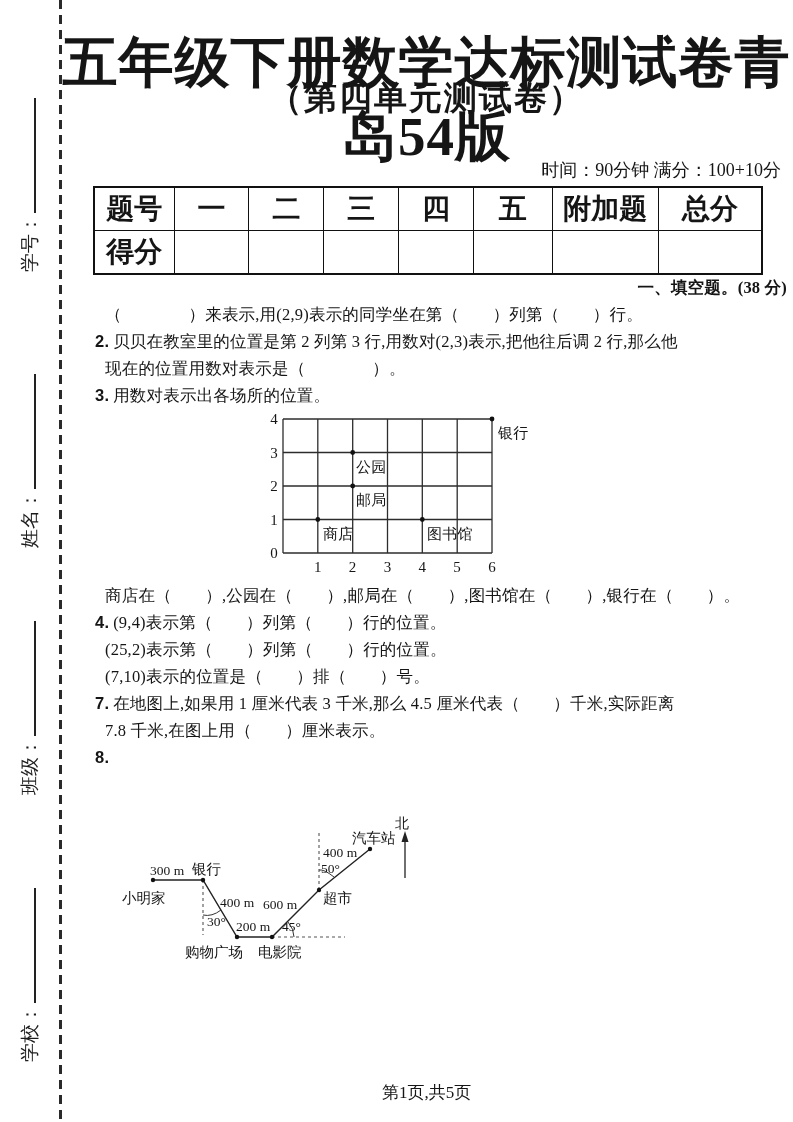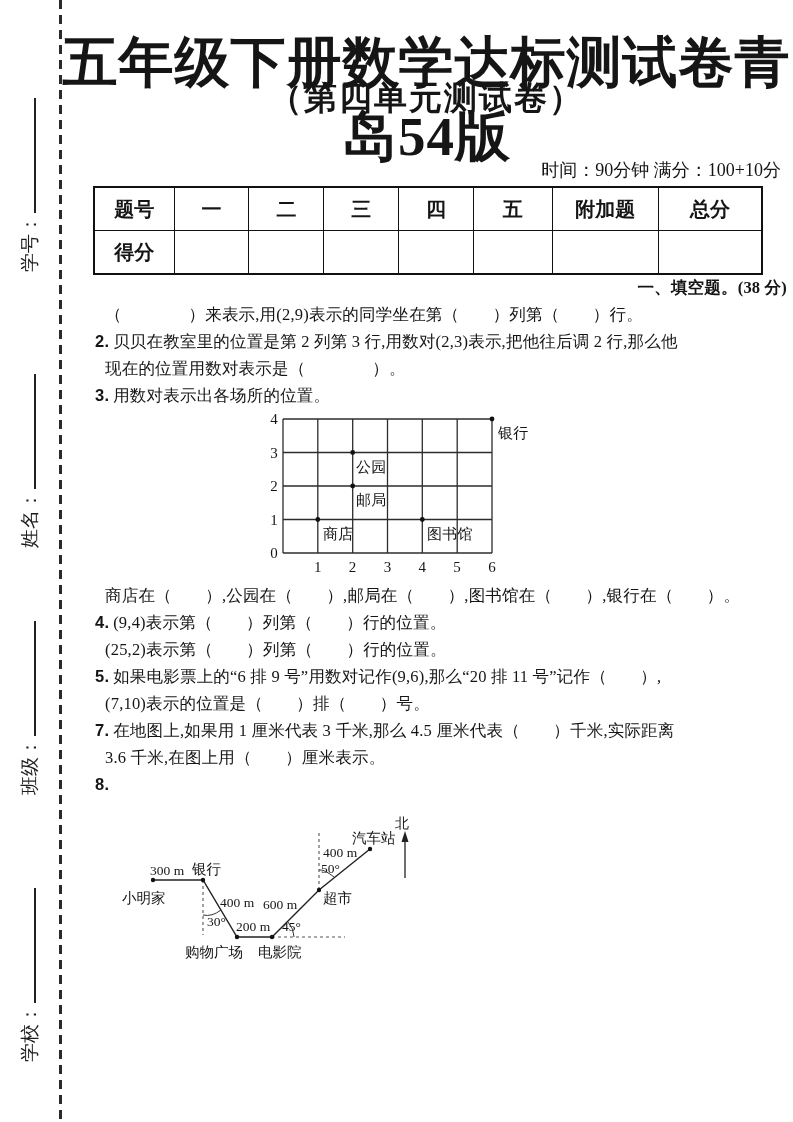--- a/index.html
+++ b/index.html
@@ -15,21 +15,21 @@
   
   .title{position:absolute;left:60px;right:0;top:26px;text-align:center;
          font-size:55px;font-weight:bold;letter-spacing:1px;}
   .subtitle{position:absolute;left:60px;right:0;top:76px;text-align:center;
             font-size:33px;font-weight:bold;letter-spacing:2px;}
   .meta{position:absolute;right:12px;top:158px;font-size:18px;}
   
   table.score{position:absolute;left:93px;top:186px;width:670px;border-collapse:collapse;
               table-layout:fixed;}
   table.score td{border:1.6px solid #111;height:42px;text-align:center;vertical-align:middle;
-                 font-size:20px;font-weight:bold;padding:0;}
+                 font-size:28px;font-weight:bold;padding:0;}
   table.score{border:2.5px solid #111;}
   
   .content{position:absolute;left:75px;top:274px;width:712px;font-size:16.5px;line-height:27px;
            letter-spacing:0.2px;}
   .sec-heading{font-weight:bold;text-align:right;}
   .ln{white-space:nowrap;}
   .ln .qnum{font-weight:bold;font-family:"Liberation Sans","DejaVu Sans",sans-serif;margin-right:4px;}
   .indent1{padding-left:20px;}
   .indent2{padding-left:30px;}
   .gridwrap{margin:3px 0 2px 185px;height:168px;}
@@ -152,26 +152,25 @@
           <text x="238" y="26">银行</text>
         </g>
       </svg>
     </div>
 
     <div class="ln indent2">商店在（　　）,公园在（　　）,邮局在（　　）,图书馆在（　　）,银行在（　　）。</div>
 
     <div class="ln indent1"><span class="qnum">4.</span><span>(9,4)表示第（　　）列第（　　）行的位置。</span></div>
     <div class="ln indent2">(25,2)表示第（　　）列第（　　）行的位置。</div>
 
-    <div class="ln indent1"><span class="qnum">5.</span><span>如果电影票上的“6 排 9 号”用数对记作(9,6),那么“20 排 11 号”记作（　　）,</span></div>
     <div class="ln indent2">(7,10)表示的位置是（　　）排（　　）号。</div>
 
 
     <div class="ln indent1"><span class="qnum">7.</span><span>在地图上,如果用 1 厘米代表 3 千米,那么 4.5 厘米代表（　　）千米,实际距离</span></div>
-    <div class="ln indent2">3.6 千米,在图上用（　　）厘米表示。</div>
+    <div class="ln indent2">7.8 千米,在图上用（　　）厘米表示。</div>
 
     <div class="ln indent1"><span class="qnum">8.</span></div>
   </div>
 
   <svg class="mapsvg" width="340" height="150" viewBox="0 0 340 150">
     <g stroke="#222" stroke-width="1.4" fill="none">
       <polyline points="58,66 108,66 142,123 177,123 224,76 275,35"></polyline>
     </g>
     <g stroke="#555" stroke-width="1.1" stroke-dasharray="3 3" fill="none">
       <line x1="108" y1="66" x2="108" y2="121"></line>
@@ -211,14 +210,15 @@
       <text x="168" y="95">600 m</text>
       <text x="228" y="43">400 m</text>
     </g>
     <g font-size="13.5">
       <text x="112" y="112">30°</text>
       <text x="187" y="117">45°</text>
       <text x="226" y="59">50°</text>
     </g>
   </svg>
 
+  <div class="footer">第1页,共5页</div>
 
 </div>
 
 </body></html>

